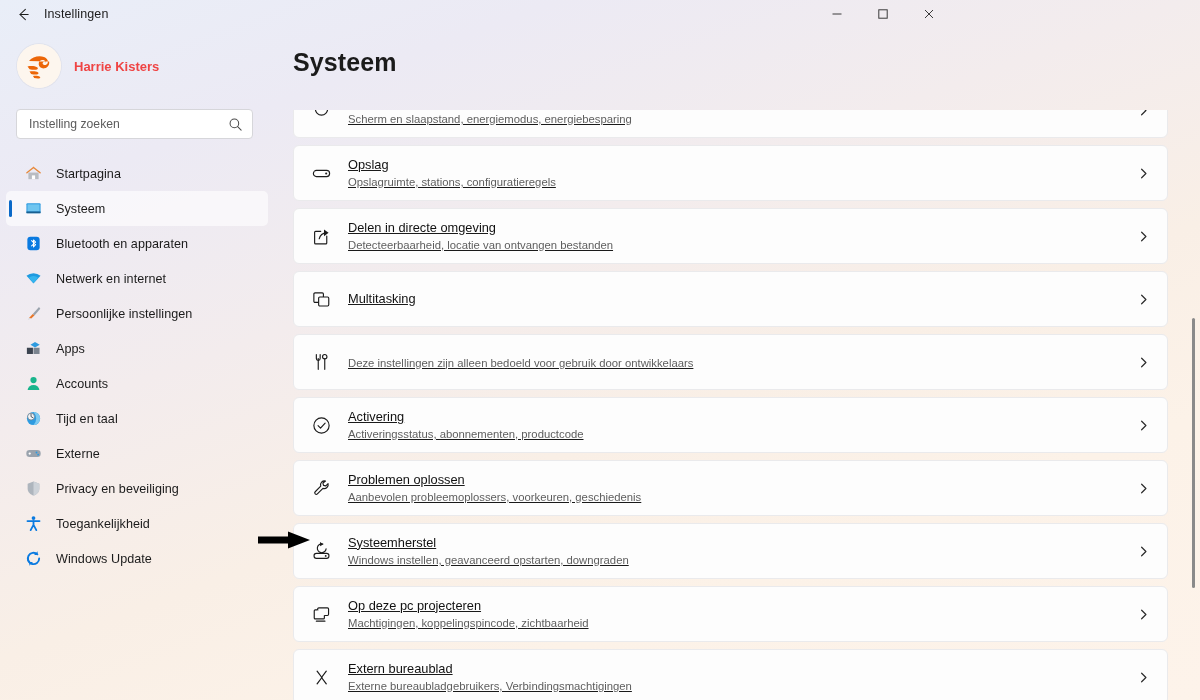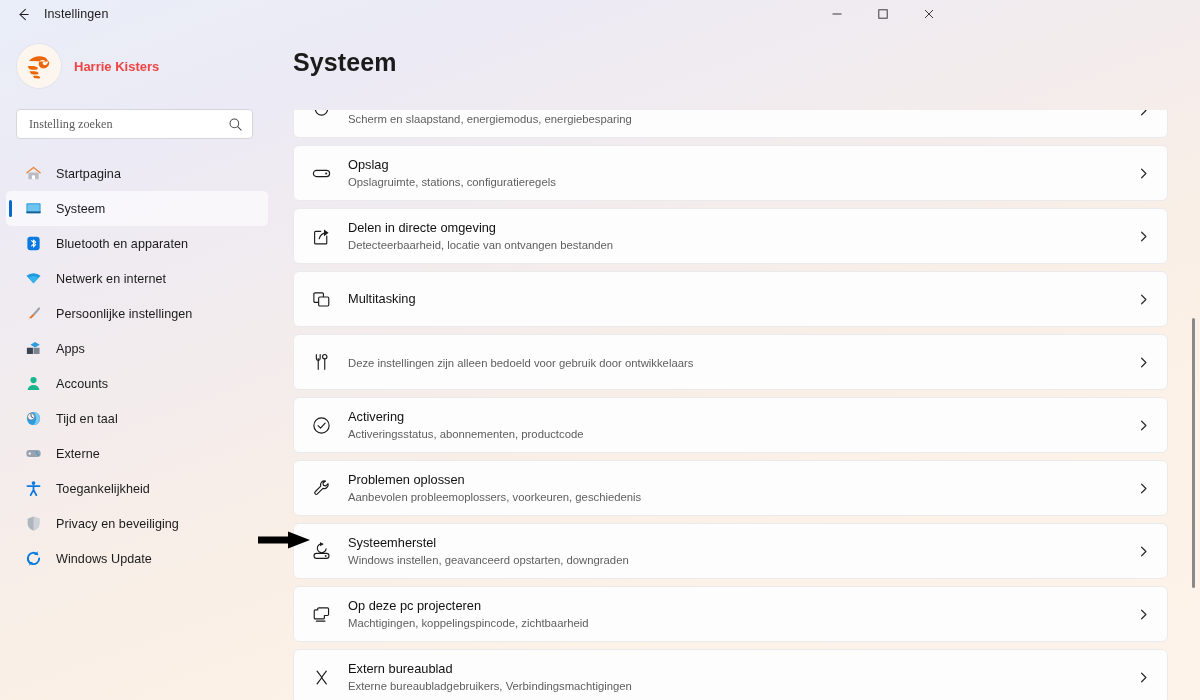--- a/index.html
+++ b/index.html
@@ -61,21 +61,21 @@
   .avatar svg { position: absolute; top: 0; left: 0; }
   .account-name { font-size: 13px; font-weight: 700; color: #ef4444; }
 
   .search-wrap {
     margin: 21px 0 0 16px; width: 237px; height: 30px;
     background: #ffffff; border: 1px solid #d6d6da; border-radius: 4px;
     display: flex; align-items: center; padding: 0 9px 0 12px;
   }
   .search-input {
     border: 0; outline: 0; background: transparent; flex: 1;
-    font-family: Liberation Serif, serif; font-size: 12.2px; color: #6d28d9;
+    font-family: Liberation Sans, sans-serif; font-size: 12.2px; color: #6d28d9;
   }
   .search-input::placeholder { color: #5c5c5c; }
   .search-icon { flex: 0 0 15px; display: flex; }
 
   .navlist { margin-top: 17px; }
   .navitem {
     position: relative; height: 35px; margin: 0 12px 0 6px;
     border-radius: 5px; display: flex; align-items: center;
     padding-left: 18px; gap: 14px; cursor: pointer; text-align: center;
   }
@@ -102,20 +102,21 @@
   }
   .card {
     background: #fdfdfd;
     border: 1px solid #eaeaec;
     border-radius: 6px;
     height: 56px; width: 875px;
     margin-bottom: 7px;
     display: flex; align-items: center;
     padding: 0 14px 0 12px;
     cursor: pointer;
+    text-decoration: underline;
   }
   .card-ico {
     width: 30px; flex: 0 0 30px; display: flex;
     align-items: center; justify-content: center; color: #1b1b1b;
   }
   .card-text { flex: 1; padding-left: 12px; }
   .card-title { font-size: 12.8px; color: #111; line-height: 16px; }
   .card-sub { font-size: 11.3px; color: #5e5e5e; line-height: 16px; margin-top: 1px; }
   .chev { flex: 0 0 20px; display: flex; justify-content: center; color: #2b2b2b; }
 
@@ -298,36 +299,36 @@
           <circle cx="12.2" cy="7.9" r="1" fill="#2e9be0"></circle>
           <circle cx="13.9" cy="10.2" r="1" fill="#2e9be0"></circle>
         </svg>
       </span>
       <span class="nav-label">Externe</span>
     </div>
 
     <div class="navitem">
       <span class="nav-ico">
         <svg width="17" height="17" viewBox="0 0 18 18">
+          <path d="M9 1.6 L15.2 4 v5.2 c0 3.6-3 6.2-6.2 7.2 C5.8 15.4 2.8 12.8 2.8 9.2 V4 Z" fill="#aeb5bd"></path>
+          <path d="M9 1.6 L15.2 4 v5.2 c0 3.6-3 6.2-6.2 7.2 Z" fill="#cdd2d8"></path>
+        </svg>
+      </span>
+      <span class="nav-label">Privacy en beveiliging</span>
+    </div>
+
+    <div class="navitem">
+      <span class="nav-ico">
+        <svg width="17" height="17" viewBox="0 0 18 18">
           <circle cx="9" cy="3.2" r="2" fill="#0a7ae0"></circle>
           <path d="M2.6 6.4 h12.8" stroke="#0a7ae0" stroke-width="1.9" stroke-linecap="round"></path>
           <path d="M9 6.4 V10.4 L6 16 M9 10.4 L12 16" stroke="#0a7ae0" stroke-width="1.9" fill="none" stroke-linecap="round"></path>
         </svg>
       </span>
       <span class="nav-label">Toegankelijkheid</span>
-    </div>
-
-    <div class="navitem">
-      <span class="nav-ico">
-        <svg width="17" height="17" viewBox="0 0 18 18">
-          <path d="M9 1.6 L15.2 4 v5.2 c0 3.6-3 6.2-6.2 7.2 C5.8 15.4 2.8 12.8 2.8 9.2 V4 Z" fill="#aeb5bd"></path>
-          <path d="M9 1.6 L15.2 4 v5.2 c0 3.6-3 6.2-6.2 7.2 Z" fill="#cdd2d8"></path>
-        </svg>
-      </span>
-      <span class="nav-label">Privacy en beveiliging</span>
     </div>
 
     <div class="navitem">
       <span class="nav-ico">
         <svg width="17" height="17" viewBox="0 0 18 18">
           <path d="M15 9 a6 6 0 1 1-1.9-4.4" fill="none" stroke="#0a7ae0" stroke-width="2" stroke-linecap="round"></path>
           <path d="M13.4 1.4 v3.8 h-3.8 z" fill="#0a7ae0"></path>
           <path d="M3 9 a6 6 0 0 0 1.9 4.4" fill="none" stroke="#0a7ae0" stroke-width="2" stroke-linecap="round"></path>
           <path d="M4.6 16.6 v-3.8 h3.8 z" fill="#0a7ae0"></path>
         </svg>

